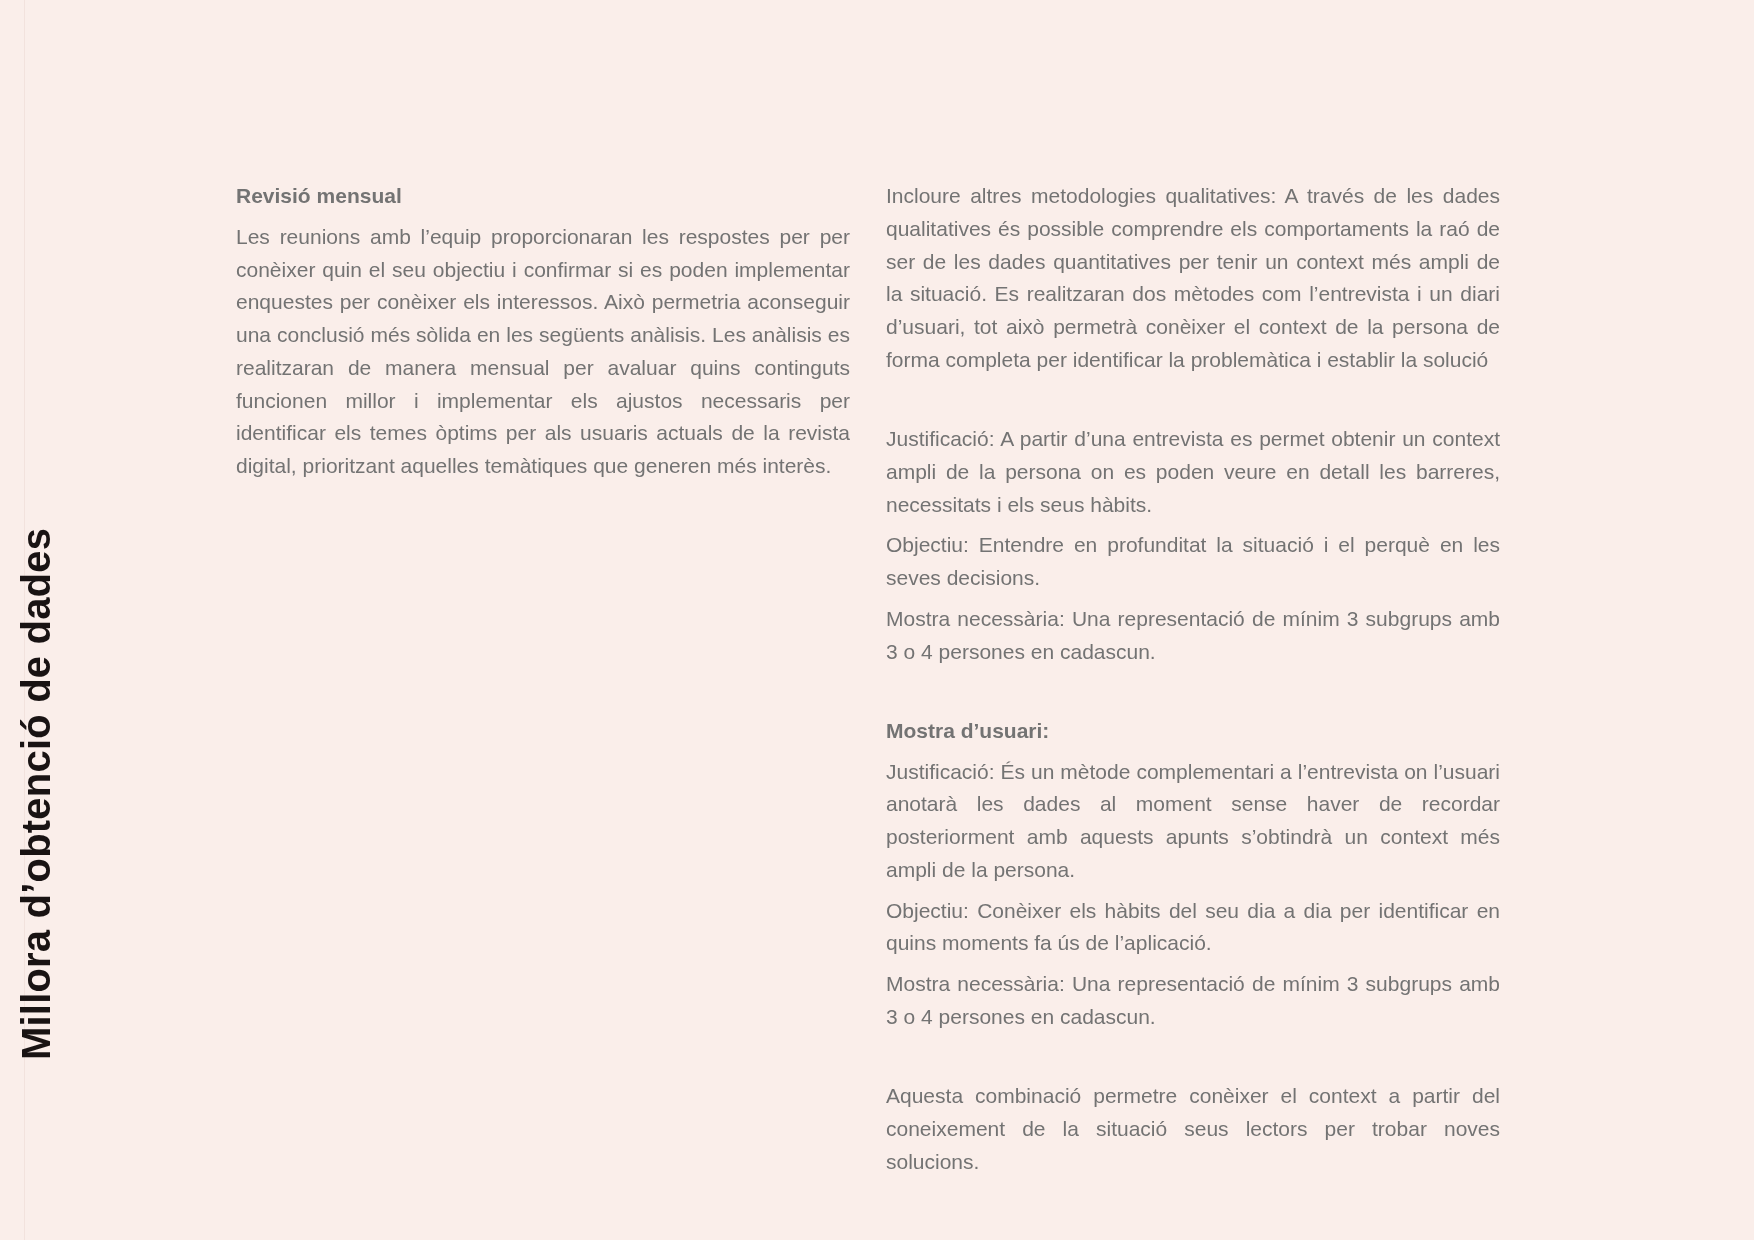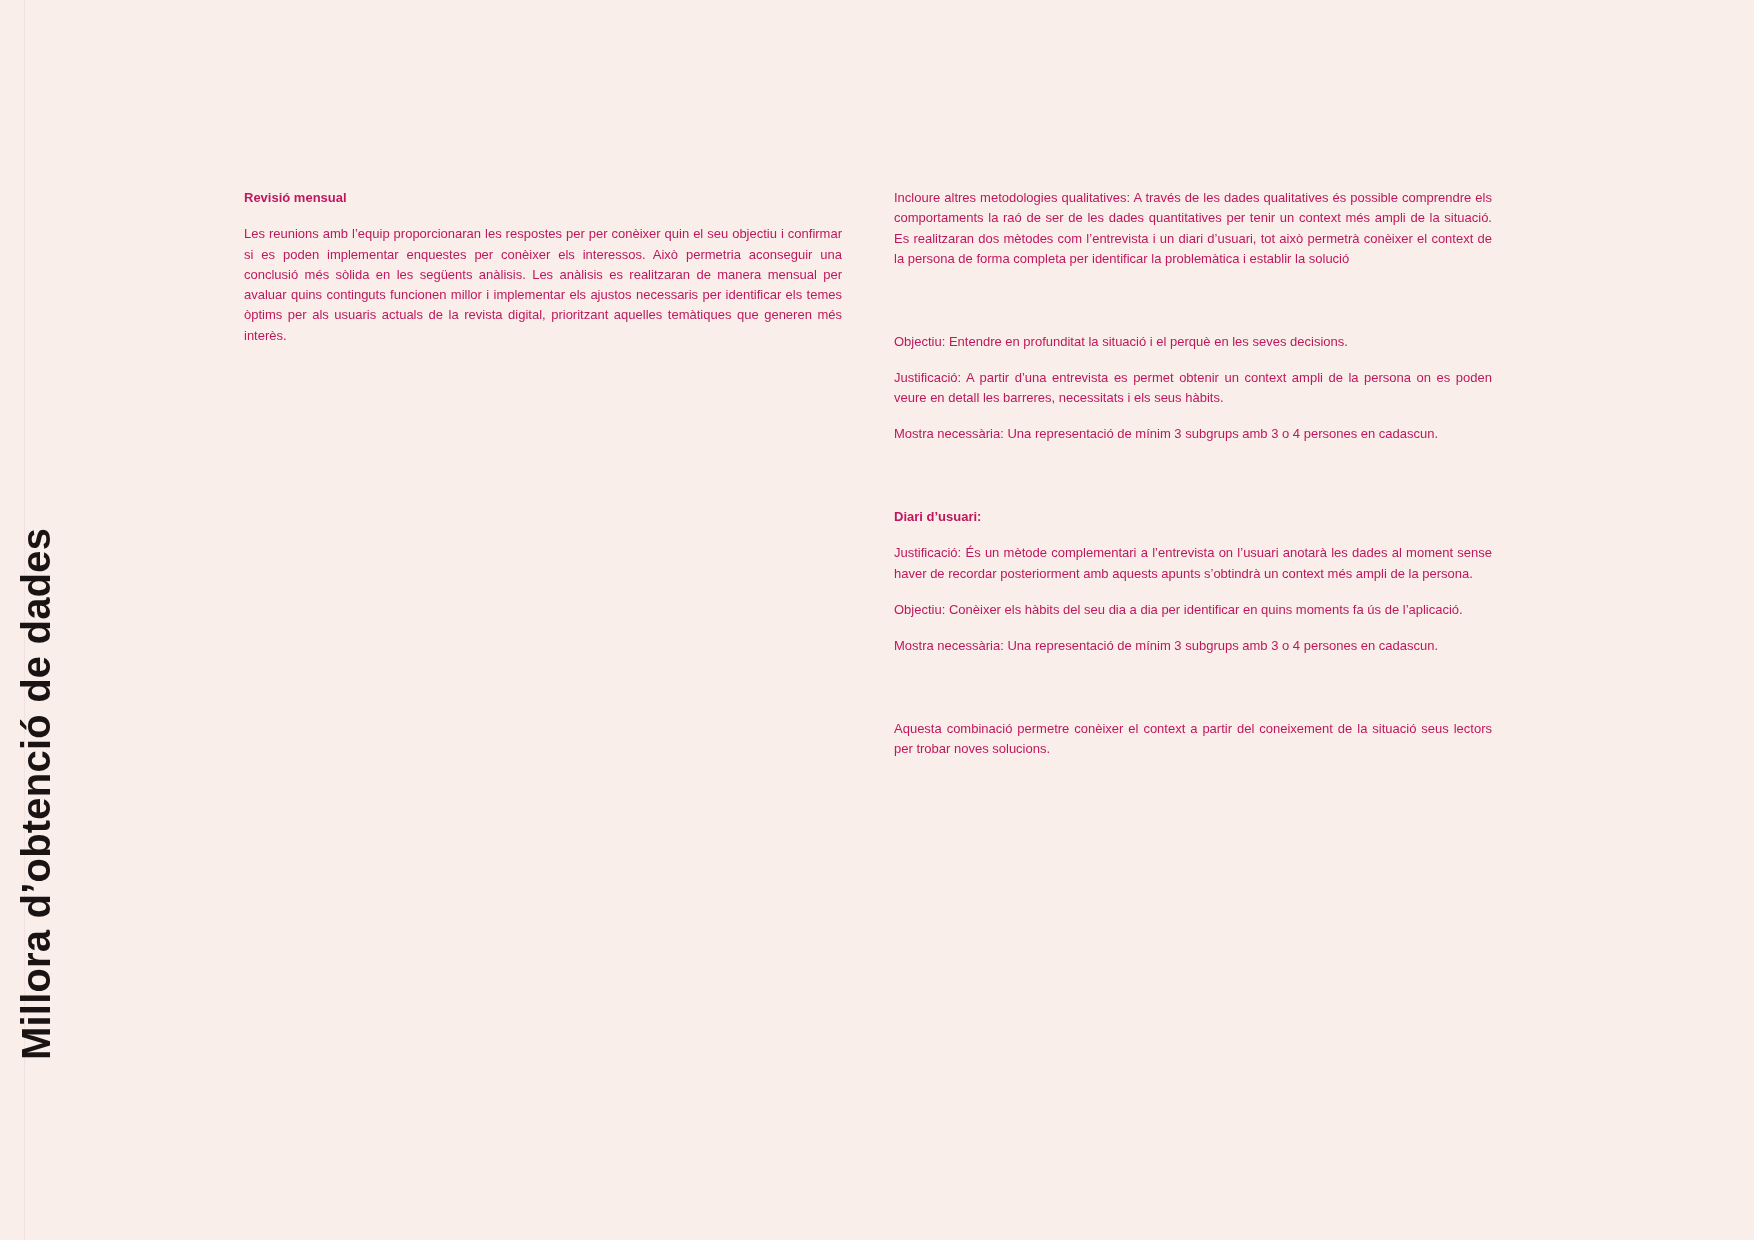--- a/index.html
+++ b/index.html
@@ -55,24 +55,24 @@
     left: 228px;
     top: 172px;
     width: 1280px;
     display: flex;
     gap: 20px;
   }
   .col {
     width: 630px;
   }
   .col p {
-    margin: 16px;
-    font-size: 13px;
+    margin: 8px;
+    font-size: 21px;
     line-height: 1.56;
-    color: #be185d;
+    color: #737373;
     text-align: justify;
     text-justify: inter-word;
     hyphens: none;
   }
   .col p + p {
     margin-top: 0;
   }
   .gap-para {
     height: 30.5px;
   }
@@ -110,29 +110,29 @@
       <div class="gap-para"></div>
     </div>
 
     <div class="col">
 
       <p><span class="bold">Incloure altres metodologies qualitatives</span><span>: A través de les dades qualitatives és possible comprendre els comportaments la raó de ser de les dades quantitatives per tenir un context més ampli de la situació. Es realitzaran dos mètodes com l’entrevista i un diari d’usuari, tot això permetrà conèixer el context de la persona de forma completa per identificar la problemàtica i establir la solució</span></p>
 
       <div class="gap-small"></div>
 
 
+      <p><span class="bold">Justificació:</span><span> A partir d’una entrevista es permet obtenir un context ampli de la persona on es poden veure en detall les barreres, necessitats i els seus hàbits.</span></p>
+
       <p><span class="bold">Objectiu:</span><span> Entendre en profunditat la situació i el perquè en les seves decisions.</span></p>
-
-      <p><span class="bold">Justificació:</span><span> A partir d’una entrevista es permet obtenir un context ampli de la persona on es poden veure en detall les barreres, necessitats i els seus hàbits.</span></p>
 
       <p><span class="bold">Mostra necessària:</span><span> Una representació de mínim 3 subgrups amb 3 o 4 persones en cadascun.</span></p>
 
       <div class="gap-small"></div>
 
-      <p class="heading">Diari d’usuari:</p>
+      <p class="heading">Mostra d’usuari:</p>
 
       <p><span class="bold">Justificació:</span><span> És un mètode complementari a l’entrevista on l’usuari anotarà les dades al moment sense haver de recordar posteriorment amb aquests apunts s’obtindrà un context més ampli de la persona.</span></p>
 
       <p><span class="bold">Objectiu:</span><span> Conèixer els hàbits del seu dia a dia per identificar en quins moments fa ús de l’aplicació.</span></p>
 
       <p><span class="bold">Mostra necessària:</span><span> Una representació de mínim 3 subgrups amb 3 o 4 persones en cadascun.</span></p>
 
       <div class="gap-small"></div>
 
       <p>Aquesta combinació permetre conèixer el context a partir del coneixement de la situació seus lectors per trobar noves solucions.</p>

